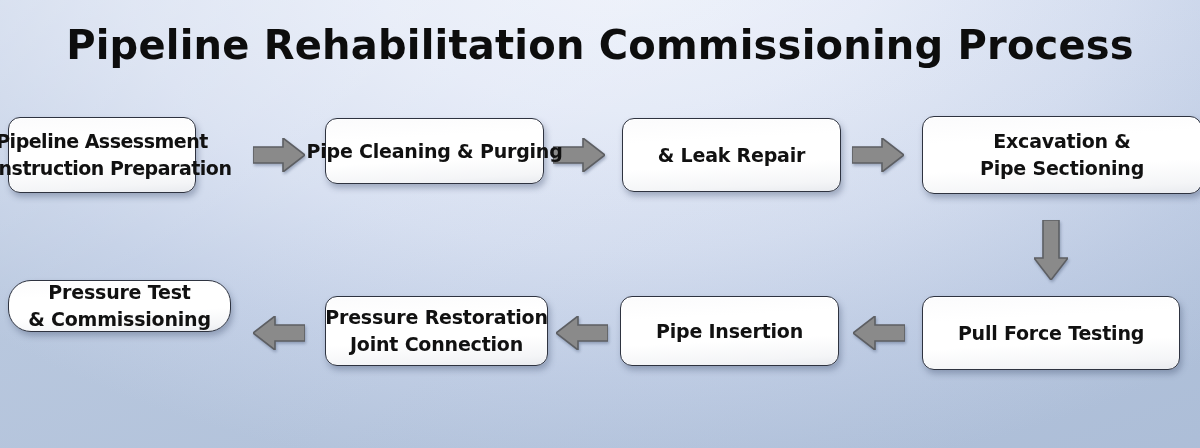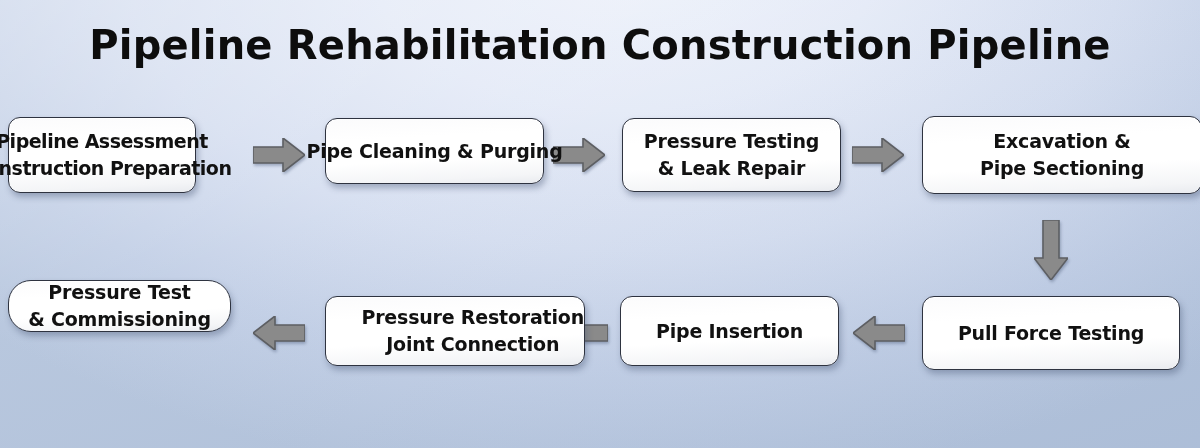--- a/index.html
+++ b/index.html
@@ -70,21 +70,21 @@
   
   #node-1 { left: 8px;   top: 117px; width: 188px; height: 76px; }
   #node-1 .label { font-size: 19px; letter-spacing: -0.5px; }
   #node-2 { left: 325px; top: 118px; width: 219px; height: 66px; }
   #node-3 { left: 622px; top: 118px; width: 219px; height: 74px; }
   #node-4 { left: 922px; top: 116px; width: 280px; height: 78px; }
 
   
   #node-5 { left: 922px; top: 296px; width: 258px; height: 74px; }
   #node-6 { left: 620px; top: 296px; width: 219px; height: 70px; }
-  #node-7 { left: 325px; top: 296px; width: 260px; height: 70px; justify-content: flex-end; }
+  #node-7 { left: 325px; top: 296px; width: 223px; height: 70px; }
   #node-8 { left: 8px;   top: 280px; width: 223px; height: 52px; border-radius: 23px; }
 
   
   .arrow {
     position: absolute;
     z-index: 3;
     filter: drop-shadow(1.5px 2px 1.5px rgba(80,95,125,0.45));
   }
   .arrow svg { display: block; }
 
@@ -94,21 +94,21 @@
   #arrow-4 { left: 1034px; top: 220px; }
   #arrow-5 { left: 853px; top: 316px; }
   #arrow-6 { left: 556px; top: 316px; }
   #arrow-7 { left: 253px; top: 316px; }
 </style>
 </head>
 <body>
 
 <div id="canvas">
 
-  <div class="title">Pipeline Rehabilitation Construction Pipeline</div>
+  <div class="title">Pipeline Rehabilitation Commissioning Process</div>
 
   <div class="node" id="node-1">
     <div class="label">
       <span class="ln">Pipeline Assessment</span>
       <span class="ln">Construction Preparation</span>
     </div>
   </div>
 
   <div class="arrow" id="arrow-1">
     <svg width="52" height="34" viewBox="0 0 52 34" aria-hidden="true">
@@ -123,21 +123,20 @@
   </div>
 
   <div class="arrow" id="arrow-2">
     <svg width="52" height="34" viewBox="0 0 52 34" aria-hidden="true">
       <polygon points="0,9 30,9 30,0 52,17 30,34 30,25 0,25" fill="#8a8a8a" stroke="#5d5f63" stroke-width="1.6" stroke-linejoin="miter"></polygon>
     </svg>
   </div>
 
   <div class="node" id="node-3">
     <div class="label">
-      <span class="ln">Pressure Testing</span>
       <span class="ln">&amp; Leak Repair</span>
     </div>
   </div>
 
   <div class="arrow" id="arrow-3">
     <svg width="52" height="34" viewBox="0 0 52 34" aria-hidden="true">
       <polygon points="0,9 30,9 30,0 52,17 30,34 30,25 0,25" fill="#8a8a8a" stroke="#5d5f63" stroke-width="1.6" stroke-linejoin="miter"></polygon>
     </svg>
   </div>
 

